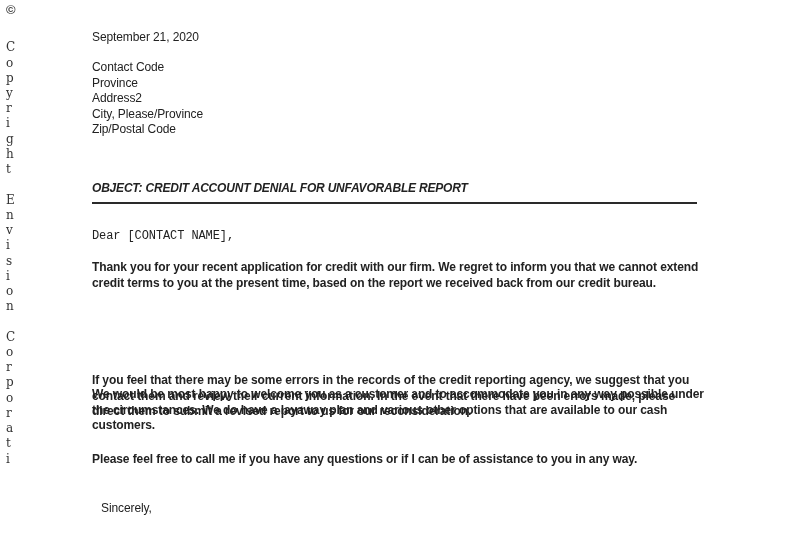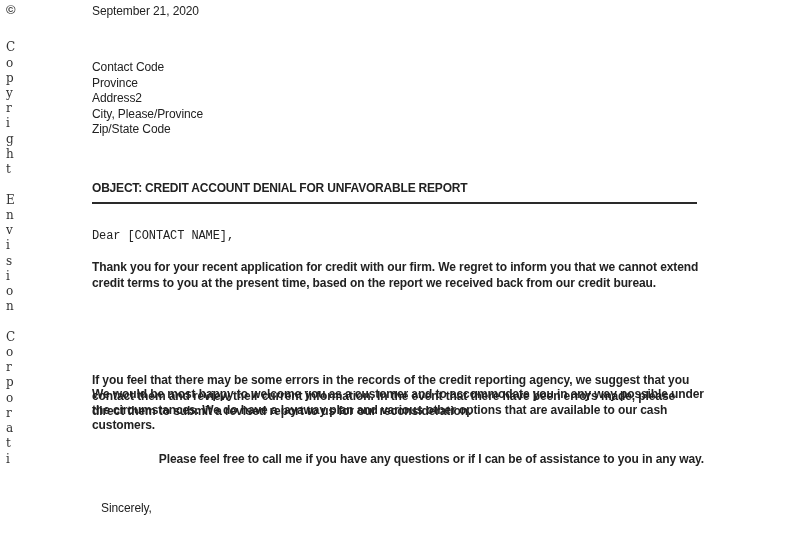--- a/index.html
+++ b/index.html
@@ -43,38 +43,39 @@
       position: absolute;
       left: 92px;
       top: 0;
       width: 620px;
       font-size: 12px;
       line-height: 15px;
       letter-spacing: -0.1px;
     }
     .date {
       position: absolute;
-      top: 4px;
+      top: 30px;
       left: 0;
     }
     .address {
       position: absolute;
       top: 60px;
       left: 0;
       line-height: 15.5px;
     }
     .address div { white-space: nowrap; }
     .subject {
       position: absolute;
       top: 181px;
       left: 0;
       font-weight: bold;
       font-size: 12px;
       white-space: nowrap;
       letter-spacing: -0.2px;
+      font-style: italic;
     }
     .rule {
       position: absolute;
       top: 202px;
       left: 0;
       width: 605px;
       height: 2px;
       background: #2a2a2a;
     }
     .salutation {
@@ -86,21 +87,21 @@
     .para {
       position: absolute;
       left: 0;
       width: 612px;
       line-height: 15.5px;
       font-weight: bold;
     }
     .p1 { top: 260px; }
     .p2 { top: 333px; margin-top: 40px; }
     .p3 { top: 387px; }
-    .p4 { top: 452px; text-align: right; }
+    .p4 { top: 452px; }
     .closing {
       position: absolute;
       top: 501px;
       left: 0;
       margin-left: 9px;
     }
   </style>
 </head>
 <body>
 
@@ -137,21 +138,21 @@
 </div>
 
 <div class="letter">
   <div class="date">September 21, 2020</div>
 
   <div class="address">
     <div>Contact Code</div>
     <div>Province</div>
     <div>Address2</div>
     <div>City, Please/Province</div>
-    <div>Zip/State Code</div>
+    <div>Zip/Postal Code</div>
   </div>
 
   <div class="subject">OBJECT: CREDIT ACCOUNT DENIAL FOR UNFAVORABLE REPORT</div>
   <div class="rule"></div>
 
   <div class="salutation">Dear [CONTACT NAME],</div>
 
   <div class="para p1">Thank you for your recent application for credit with our firm. We regret to inform you that we cannot extend credit terms to you at the present time, based on the report we received back from our credit bureau.</div>
   <div class="para p2">If you feel that there may be some errors in the records of the credit reporting agency, we suggest that you contact them and review their current information. In the event that there have been errors made, please direct them to submit a revised report to us for our reconsideration.</div>
   <div class="para p3">We would be most happy to welcome you as a customer and to accommodate you in any way possible under the circumstances. We do have a layaway plan and various other options that are available to our cash customers.</div>

